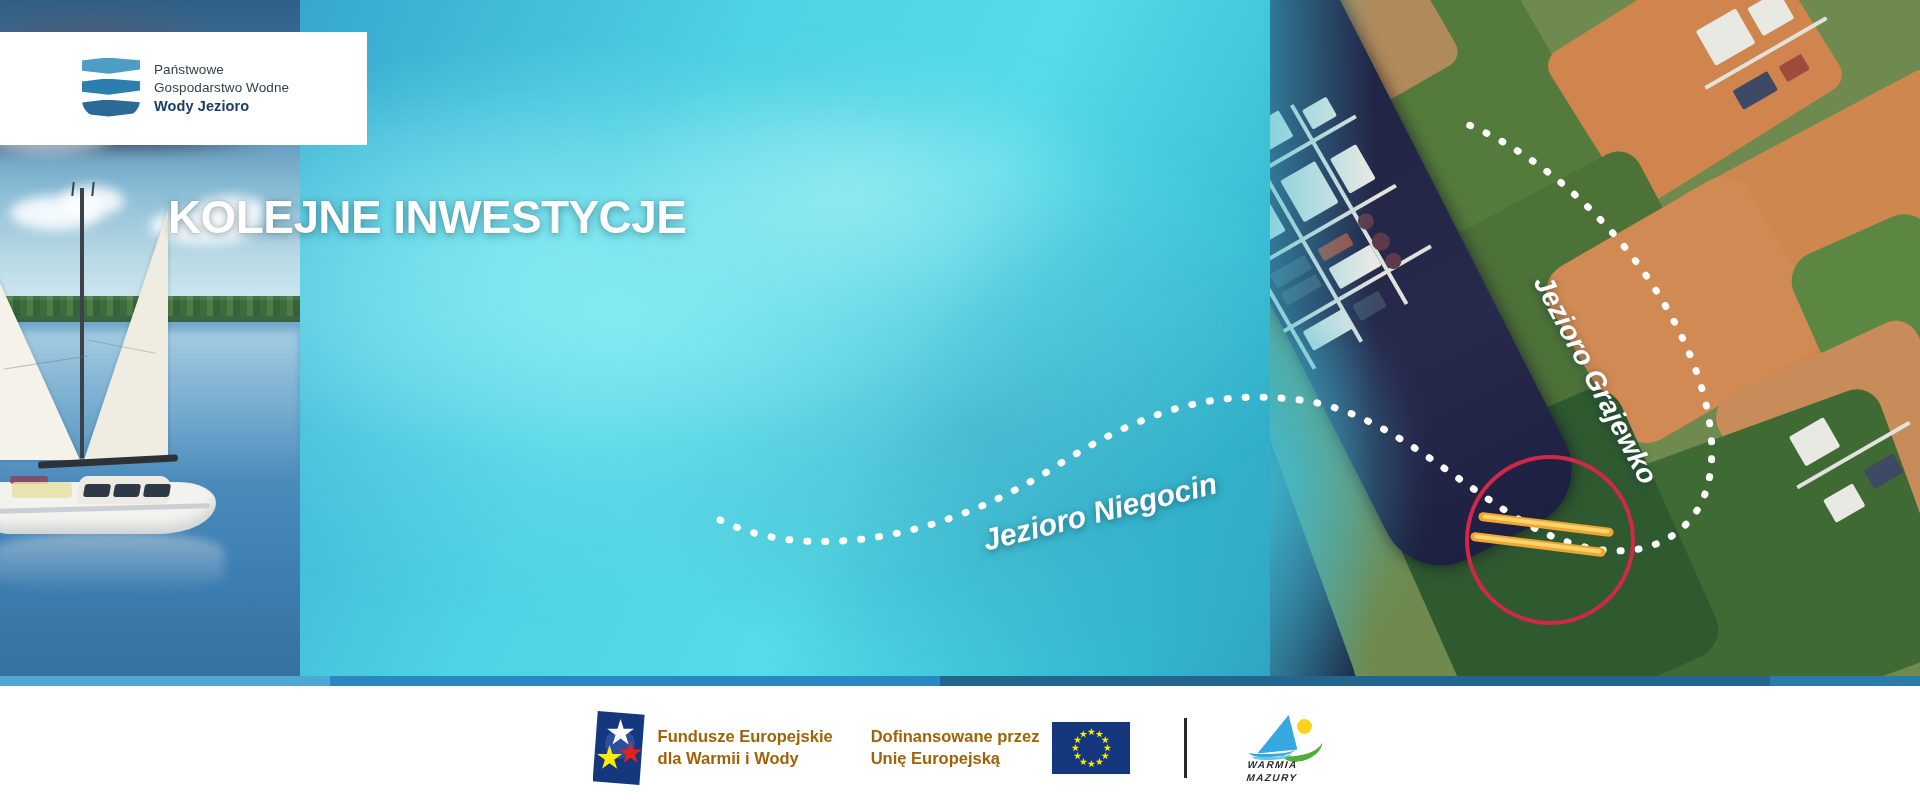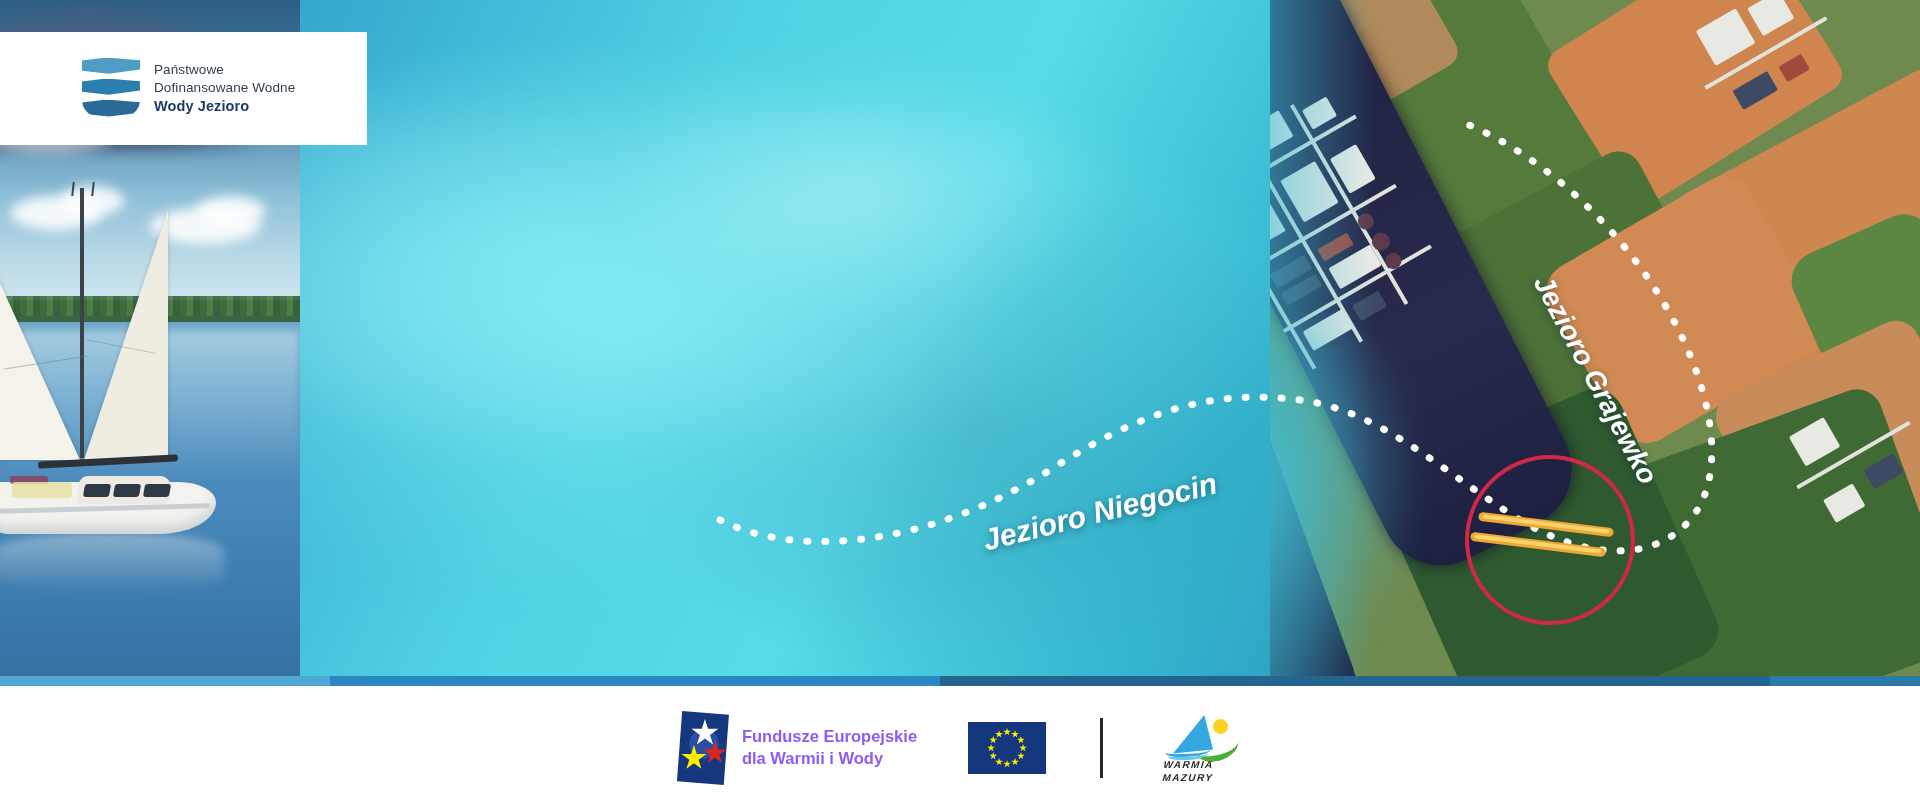--- a/index.html
+++ b/index.html
@@ -152,21 +152,21 @@
   .dv { position:absolute; top:0; height:10px; }
   .dv1 { left:0;    width:330px; background:#4fa8d4; }
   .dv2 { left:330px; width:610px; background:#2b87c4; }
   .dv3 { left:940px; width:830px; background:#23658f; }
   .dv4 { left:1770px; width:150px; background:#2b7ba8; }
 
   
   .footer { position:absolute; left:0; top:686px; width:1920px; height:124px; background:#fff;
     display:flex; align-items:center; justify-content:center; gap:0; }
   .f-item { display:flex; align-items:center; }
-  .f-text { font-size:16.5px; line-height:1.32; color:#8b5cf6; font-weight:bold; }
+  .f-text { font-size:16.5px; line-height:1.32; color:#a16207; font-weight:bold; }
 
   
   .fe-mark { width:52px; height:74px; position:relative; flex:none; margin-right:13px;}
   .fe-par { position:absolute; inset:0; background:#15377e; clip-path:polygon(10% 0,100% 5%,90% 100%,0 95%);}
   .fe-circ { position:absolute; left:12px; top:18px; width:30px; height:30px; background:#2b4ea0; border-radius:50%;}
   .star { position:absolute; clip-path:polygon(50% 0%,61% 35%,98% 35%,68% 57%,79% 91%,50% 70%,21% 91%,32% 57%,2% 35%,39% 35%);}
   .st-white { left:14px; top:8px; width:28px; height:28px; background:#fff;}
   .st-yellow { left:4px;  top:34px; width:26px; height:26px; background:#ffed00;}
   .st-red { left:26px; top:30px; width:24px; height:24px; background:#e2231a;}
 
@@ -312,26 +312,27 @@
     <div class="lbl lbl-grajewko">Jezioro Grajewko</div>
 
     <div class="logo-box">
       <div class="wp-shield">
         <div class="wp-band wp-b1"></div>
         <div class="wp-band wp-b2"></div>
         <div class="wp-band wp-b3"></div>
       </div>
       <div class="wp-text">
         <div>Państwowe</div>
-        <div>Dofinansowane Wodne</div>
+        <div>Gospodarstwo Wodne</div>
         <div class="b">Wody Jezioro</div>
       </div>
     </div>
 
     <div class="headline">
+      <div>KOLEJNE INWESTYCJE</div>
     </div>
   </div>
 
   <div class="divider">
     <div class="dv dv1"></div>
     <div class="dv dv2"></div>
     <div class="dv dv3"></div>
     <div class="dv dv4"></div>
   </div>
 
@@ -346,20 +347,24 @@
         <div class="star st-white"></div>
       </div>
       <div class="f-text">
         <div>Fundusze Europejskie</div>
         <div>dla Warmii i Wody</div>
       </div>
     </div>
 
 
     <div class="f-item">
+      <div class="f-text r">
+        <div>Dofinansowane przez</div>
+        <div>Unię Europejską</div>
+      </div>
       <div class="eu-flag" id="euflag">
           <div class="eu-star" style="left: 35px; top: 6px;"></div>
           <div class="eu-star" style="left: 43px; top: 8.14359px;"></div>
           <div class="eu-star" style="left: 48.8564px; top: 14px;"></div>
           <div class="eu-star" style="left: 51px; top: 22px;"></div>
           <div class="eu-star" style="left: 48.8564px; top: 30px;"></div>
           <div class="eu-star" style="left: 43px; top: 35.8564px;"></div>
           <div class="eu-star" style="left: 35px; top: 38px;"></div>
           <div class="eu-star" style="left: 27px; top: 35.8564px;"></div>
           <div class="eu-star" style="left: 21.1436px; top: 30px;"></div>

